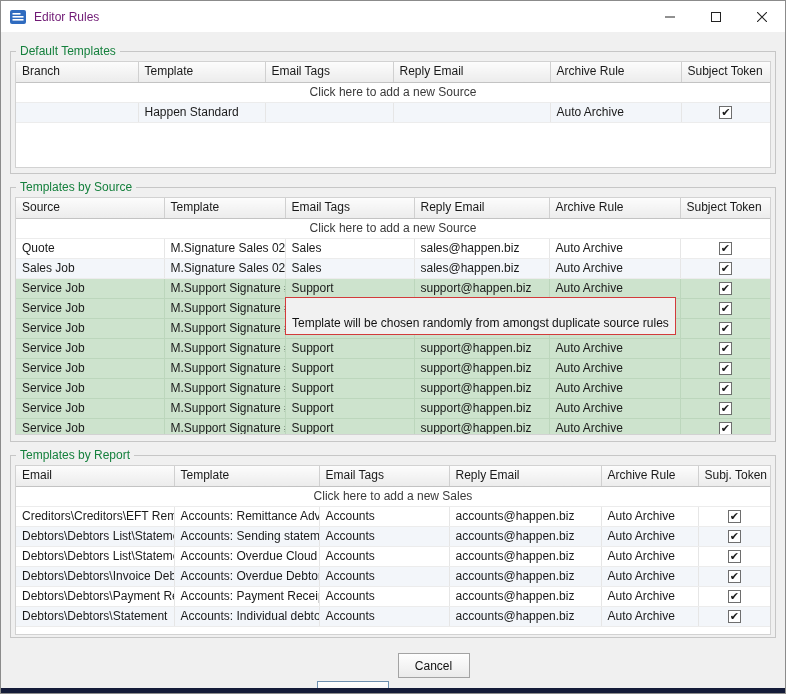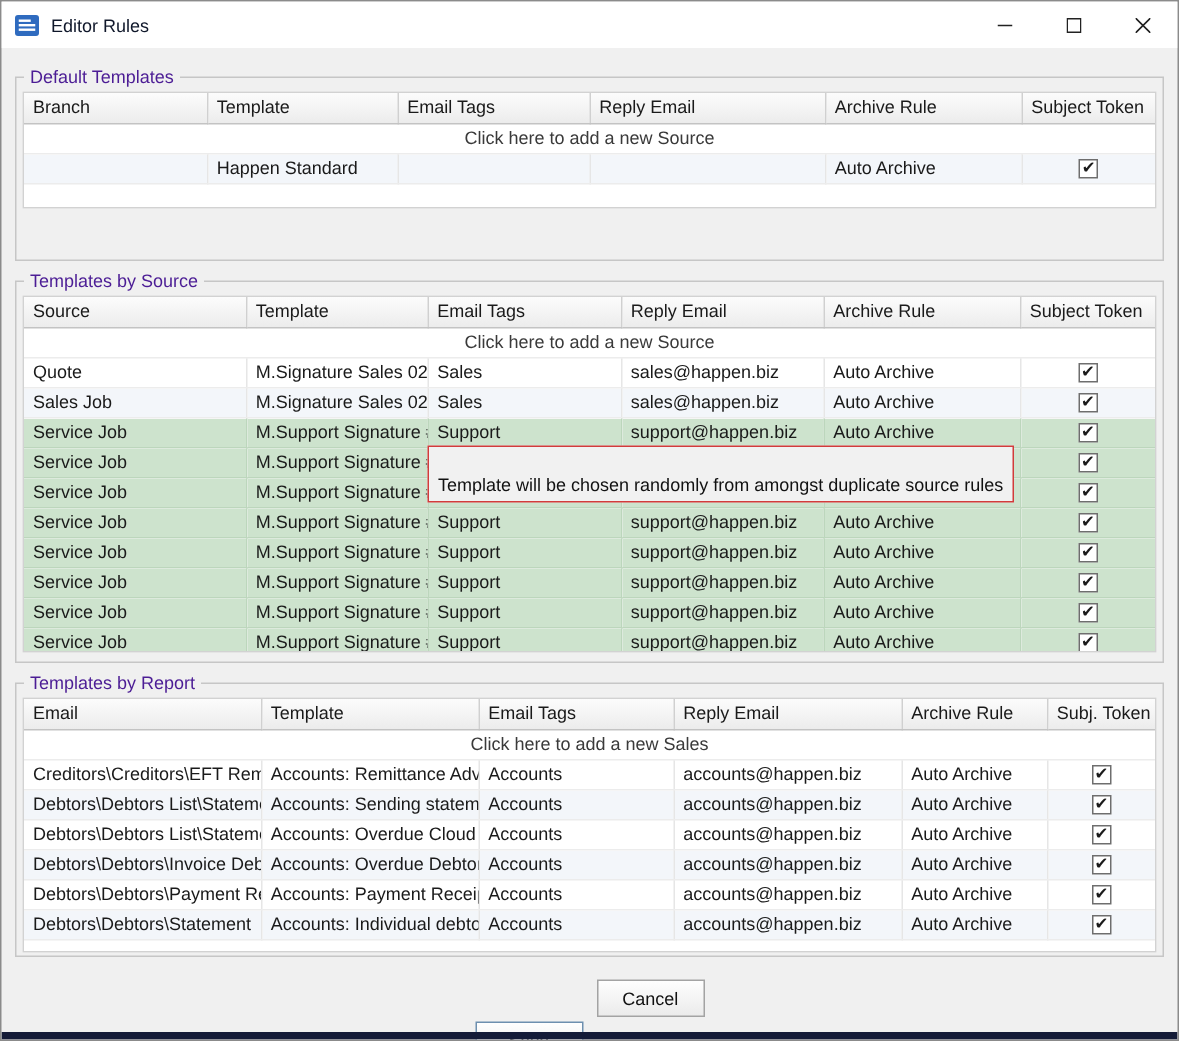--- a/index.html
+++ b/index.html
@@ -4,31 +4,31 @@
 <style>
   html,body{margin:0;padding:0;}
   body{width:786px;height:694px;font-family:"Liberation Sans",sans-serif;font-size:12px;color:#1a1a1a;background:#ffffff;}
   *{box-sizing:border-box;}
 
   .dialog{position:relative;width:786px;height:694px;background:#f0f0f0;border:1px solid #8b8b8b;overflow:hidden;}
 
   
   .titlebar{height:31px;background:#ffffff;display:flex;align-items:center;padding-left:8px;}
   .app-icon{width:18px;height:18px;display:inline-flex;align-items:center;justify-content:center;}
-  .titlebar .title{margin-left:7px;font-size:12px;color:#0f172a;}
+  .titlebar .title{margin-left:7px;font-size:12px;color:#701a75;}
   .win-controls{margin-left:auto;display:flex;height:31px;}
   .win-btn{width:46px;height:31px;border:none;background:transparent;display:flex;align-items:center;justify-content:center;padding:0;cursor:default;}
   .win-btn svg{display:block;}
 
   
   .dlg-body{padding:12px 9px 0;}
   fieldset{border:1px solid #c6c6c6;margin:0 0 6px;padding:3px 0 4px;background:transparent;}
-  legend{font-size:12px;color:#4c1d95;padding:0 4px;margin-left:5px;}
+  legend{font-size:12px;color:#15803d;padding:0 4px;margin-left:5px;}
   .grid-wrap{position:relative;background:#fff;border:1px solid #d2d2d2;margin:0 0;overflow:hidden;width:756px;margin-left:auto;margin-right:auto;}
-  .gw-default{height:78px;}
+  .gw-default{height:107px;}
   .gw-source{height:238px;}
   .gw-report{height:170px;}
 
   table{border-collapse:collapse;table-layout:fixed;width:754px;font-size:12px;}
   th{background:linear-gradient(#fcfcfc,#ececec);border-right:1px solid #d0d0d0;border-bottom:1px solid #c3c3c3;
      font-weight:400;text-align:left;padding:0 6px;height:20px;line-height:19px;color:#1a1a1a;
      white-space:nowrap;overflow:hidden;}
   th:last-child{border-right:none;}
   td{height:20px;line-height:19px;padding:0 6px;border-right:1px solid #e6e6e6;border-bottom:1px solid #ececec;
      white-space:nowrap;overflow:hidden;background:#fff;}

